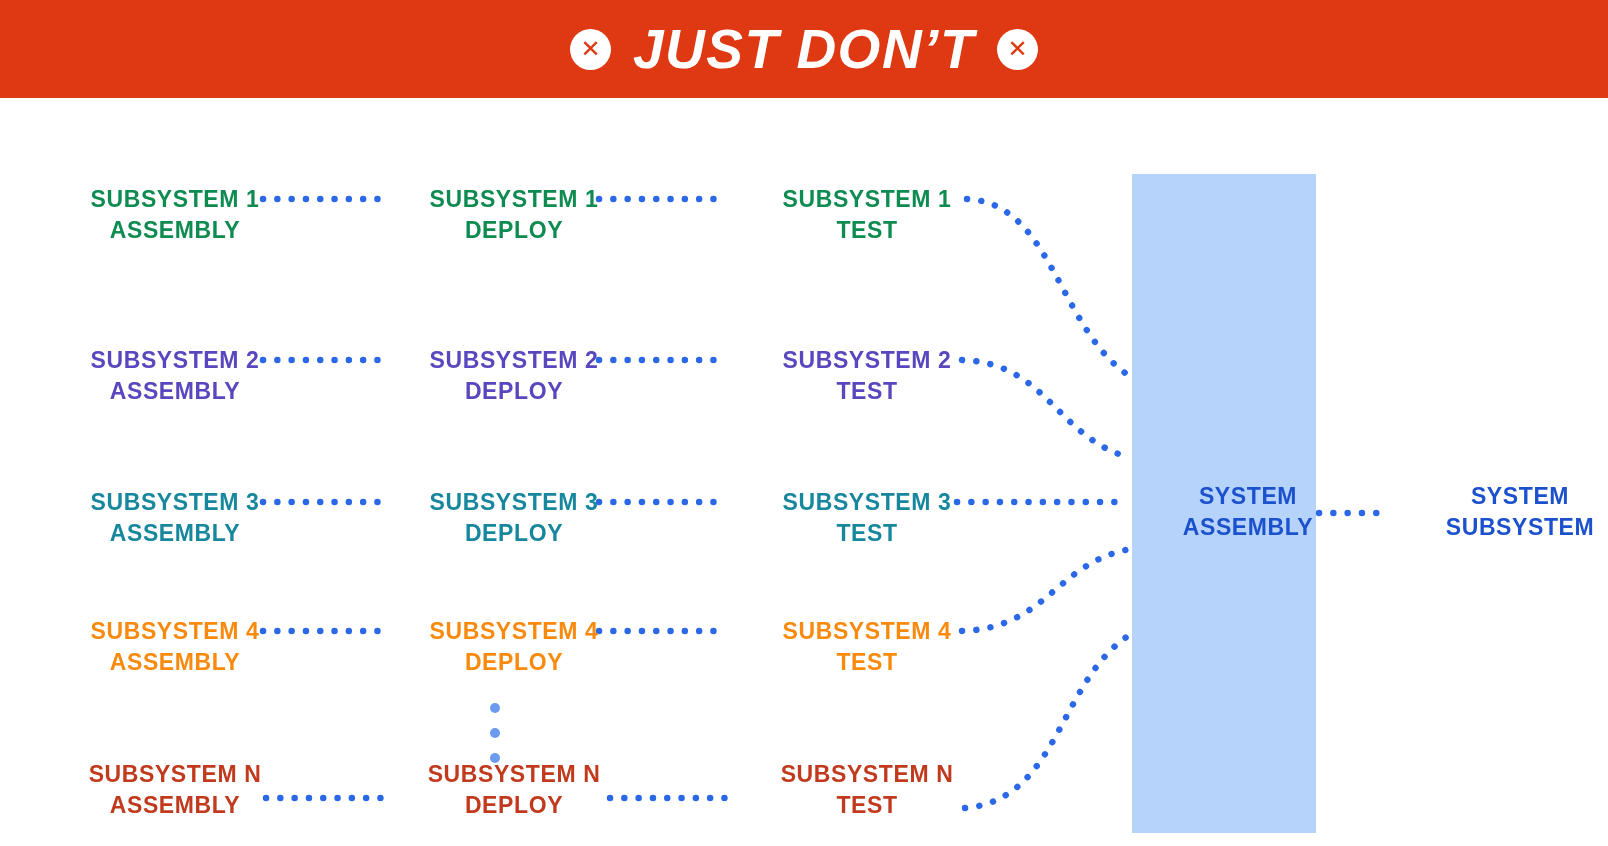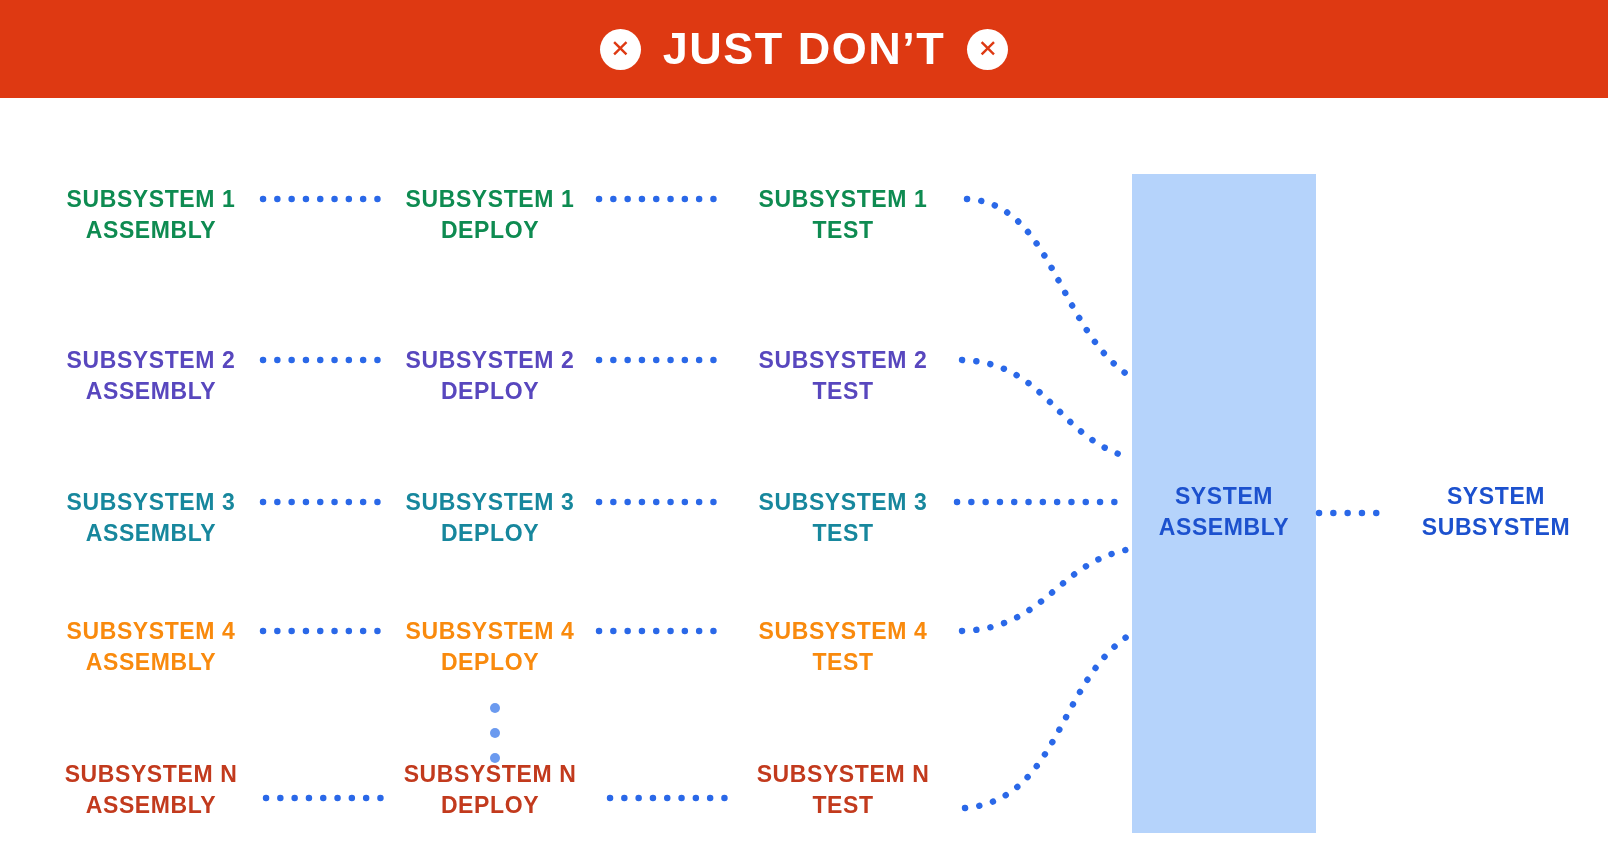--- a/index.html
+++ b/index.html
@@ -16,24 +16,25 @@
     position: absolute;
     left: 0; top: 0;
     width: 1608px; height: 98px;
     display: flex;
     align-items: center;
     justify-content: center;
     gap: 22px;
   }
   #banner .banner-title {
     color: #ffffff;
-    font-size: 45px;
+    font-size: 55px;
     font-weight: bold;
     letter-spacing: 1.5px;
     white-space: nowrap;
+    font-style: italic;
   }
   .cross-circle {
     width: 41px; height: 41px;
     border-radius: 50%;
     background: #ffffff;
     display: flex;
     align-items: center;
     justify-content: center;
     font-weight: bold;
     font-size: 24px;
@@ -42,20 +43,21 @@
   
   .node-label {
     position: absolute;
     transform: translateX(-50%);
     text-align: center;
     white-space: nowrap;
     font-weight: bold;
     font-size: 23px;
     letter-spacing: 0.6px;
     line-height: 31px;
+    margin-left: 24px;
   }
   
   #system-assembly-box {
     position: absolute;
     left: 1132px; top: 174px;
     width: 184px; height: 659px;
   }
   #connector-svg {
     position: absolute;
     left: 0; top: 0;

